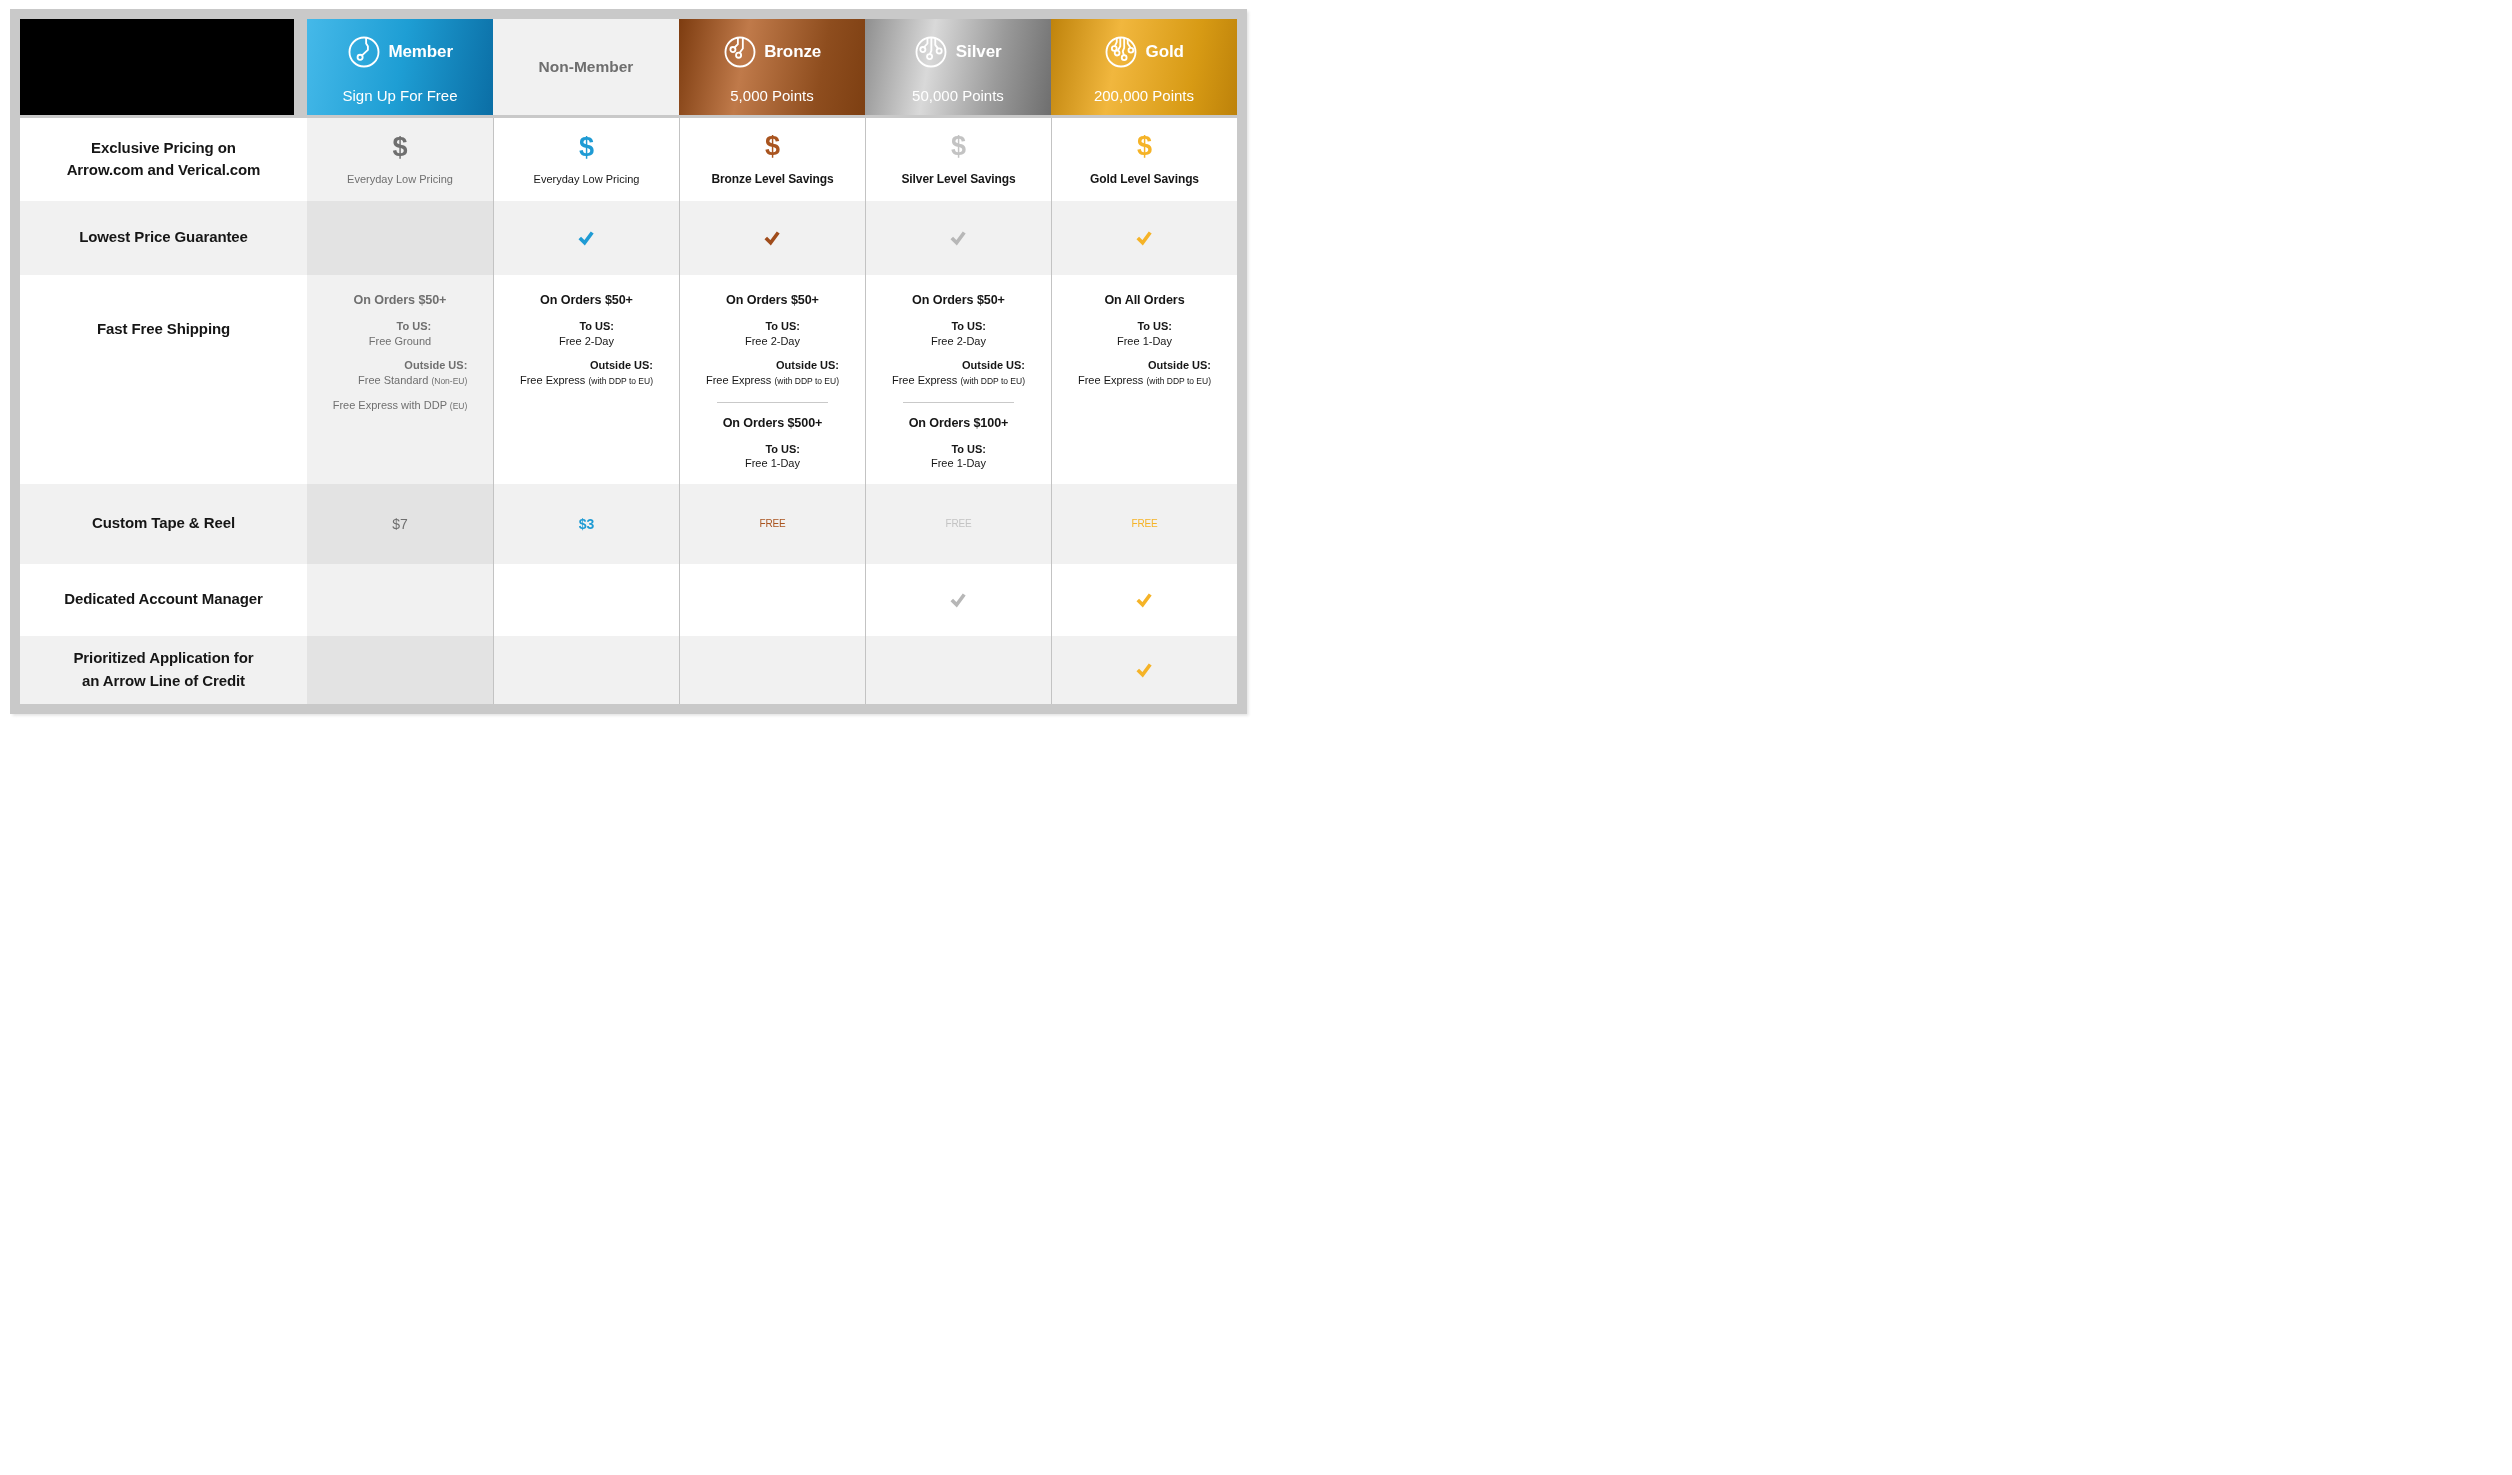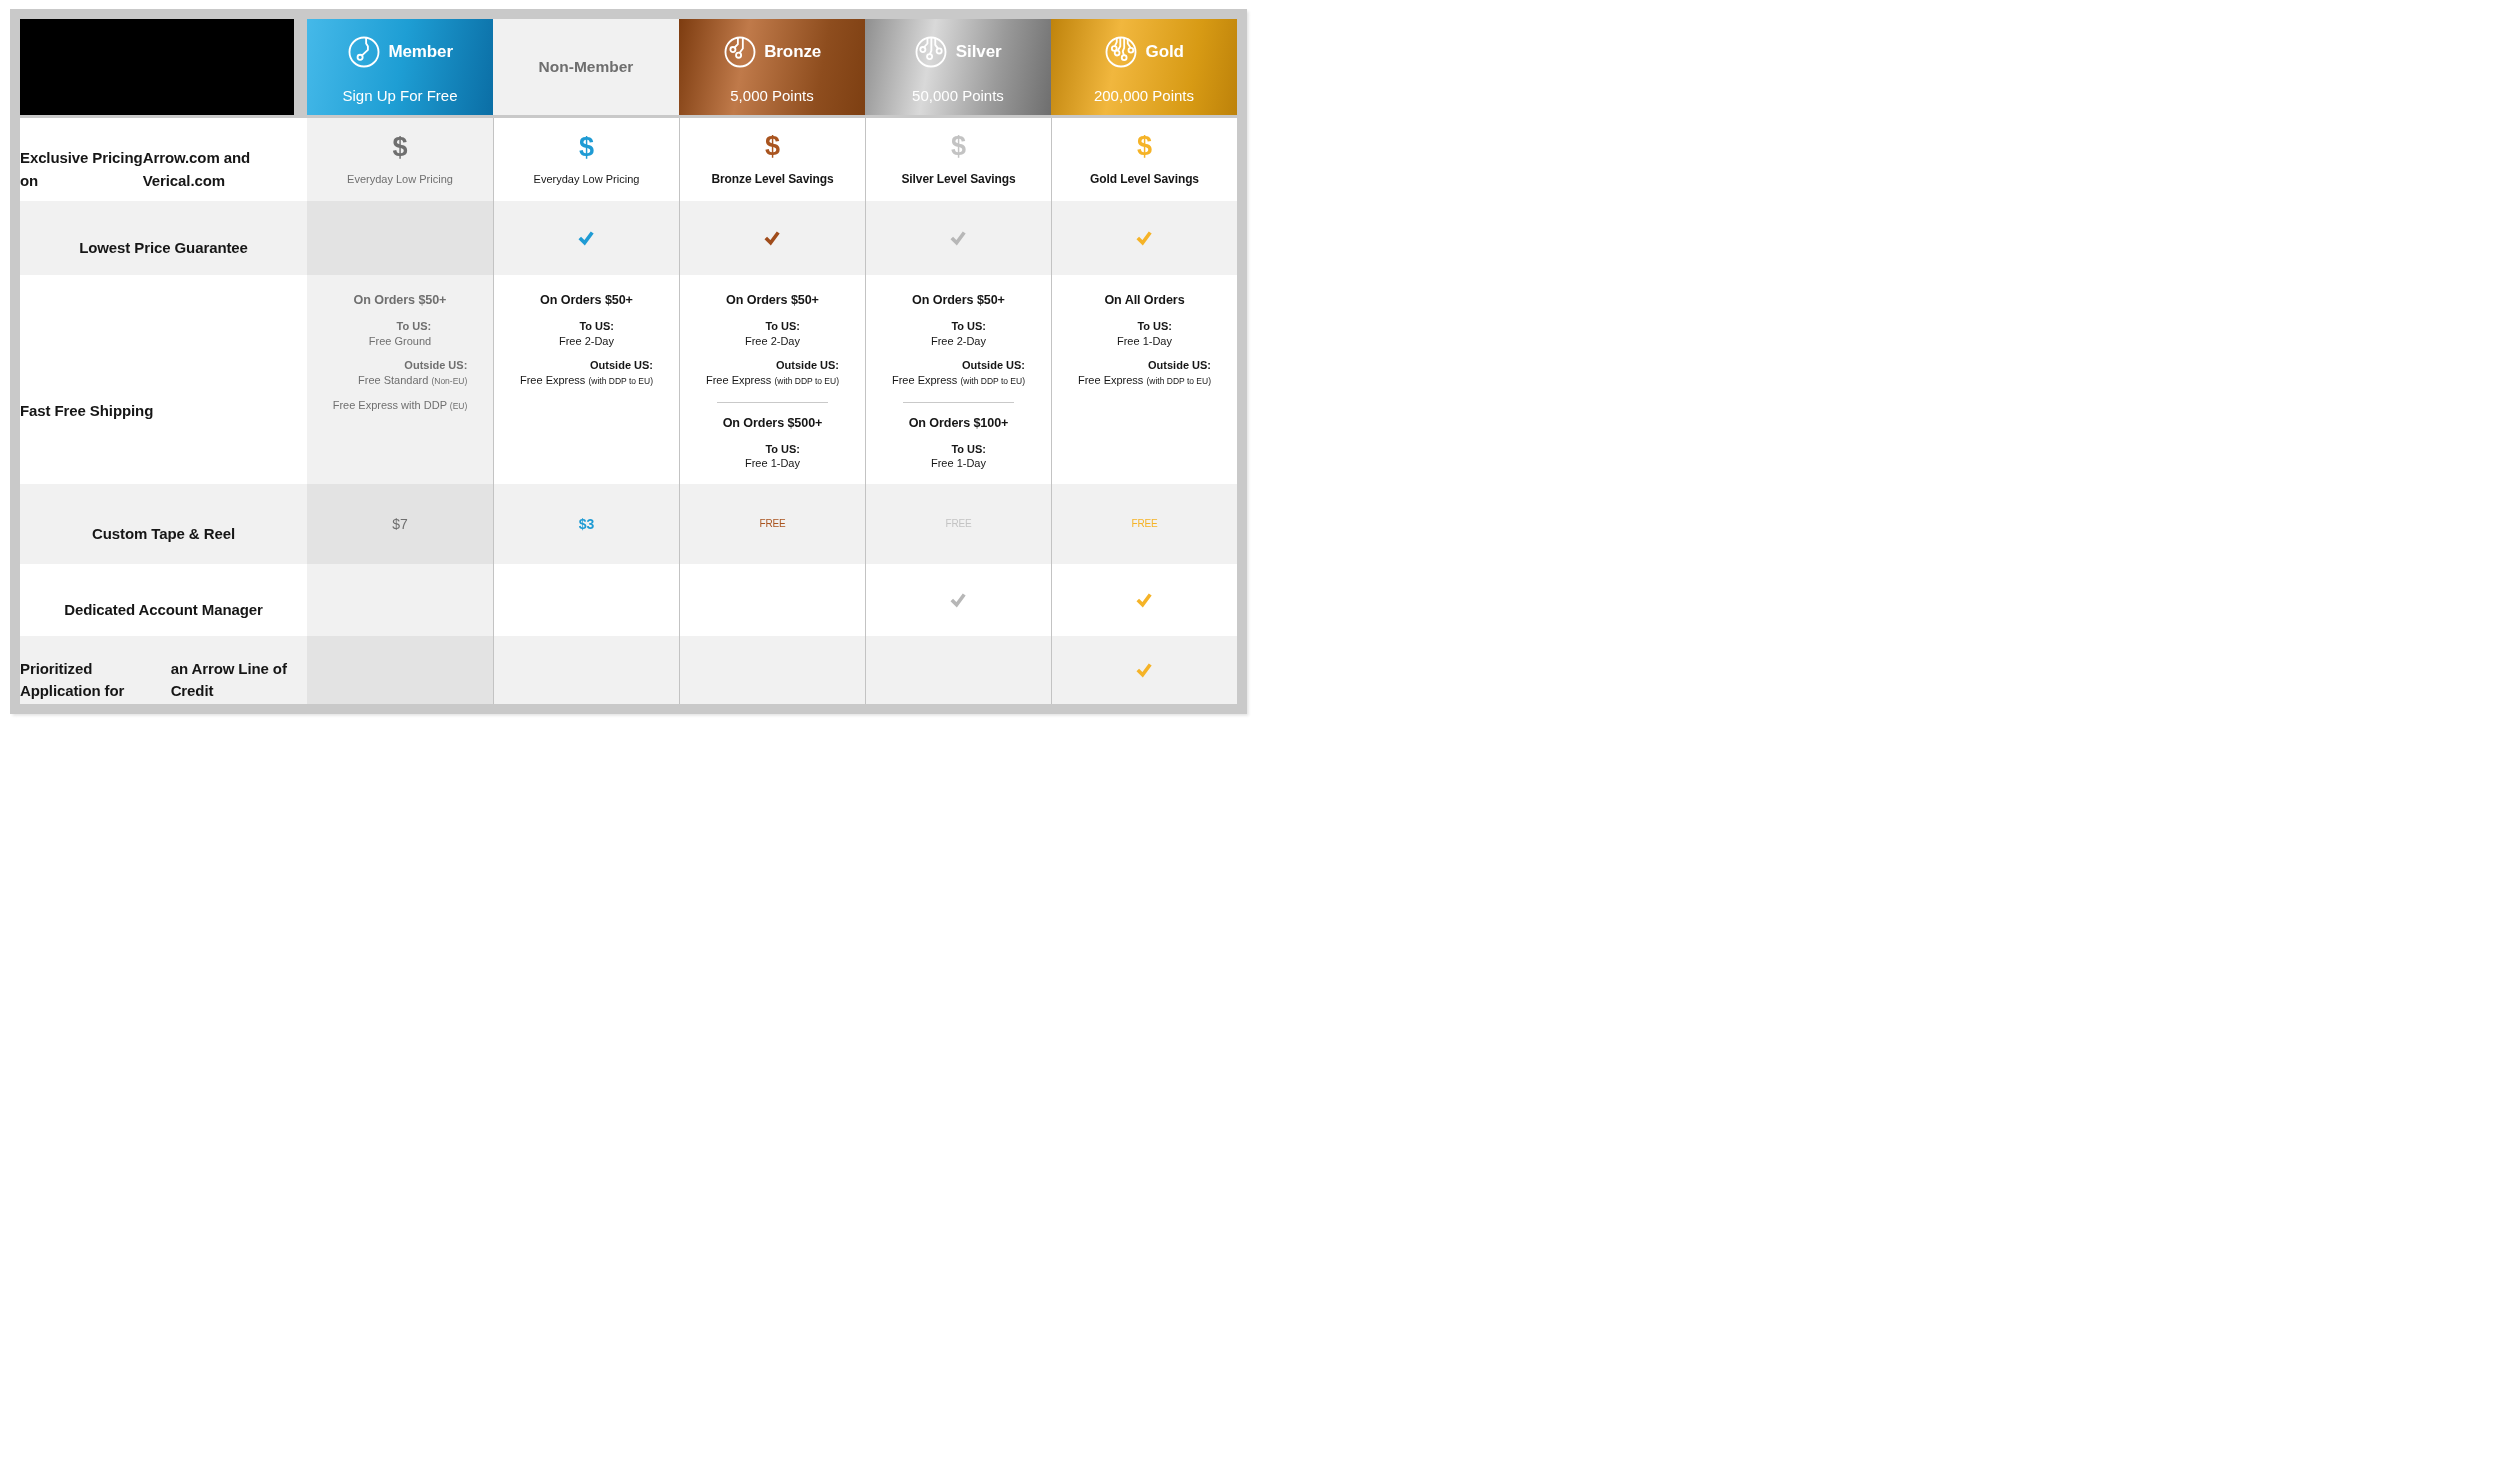--- a/index.html
+++ b/index.html
@@ -27,22 +27,22 @@
 
   
   .row { display: flex; }
   .row-white { background: #ffffff; }
   .row-gray  { background: #f1f1f1; }
   .row-white .cell.nm { background: #f1f1f1; }
   .row-gray  .cell.nm { background: #e3e3e3; }
   .r1 { height: 83px; } .r2 { height: 74px; } .r3 { height: 209px; }
   .r4 { height: 80px; } .r5 { height: 72px;  } .r6 { height: 68px; }
 
-  .label-cell { width: 287px; display: flex; flex-direction: row; align-items: center; justify-content: center;
-                font-weight: 700; font-size: 15px; line-height: 1.5; letter-spacing: -0.1px; margin-top: 21px; }
+  .label-cell { width: 287px; display: flex; flex-direction: column; align-items: center; justify-content: center;
+                text-align: center; font-weight: 700; font-size: 15px; line-height: 1.5; letter-spacing: -0.1px; }
   .label-cell.top { justify-content: flex-start; padding-top: 43px; }
   .cell { width: 186px; display: flex; flex-direction: column; align-items: center; justify-content: center; text-align: center; }
   .cell.bl { border-left: 0.7px solid #c3c3c3; }
   .cell.top { justify-content: flex-start; padding-top: 18.5px; }
 
   
   .dollar { font-size: 27px; font-weight: 700; line-height: 1; }
   .dtext { font-size: 11px; margin-top: 12px; }
   .dtext.bold { font-weight: 700; font-size: 12px; letter-spacing: -0.1px; }
   .c-gray { color: #6f6f6f; } .c-blue { color: #1f9bd4; } .c-bronze { color: #a9541f; }

